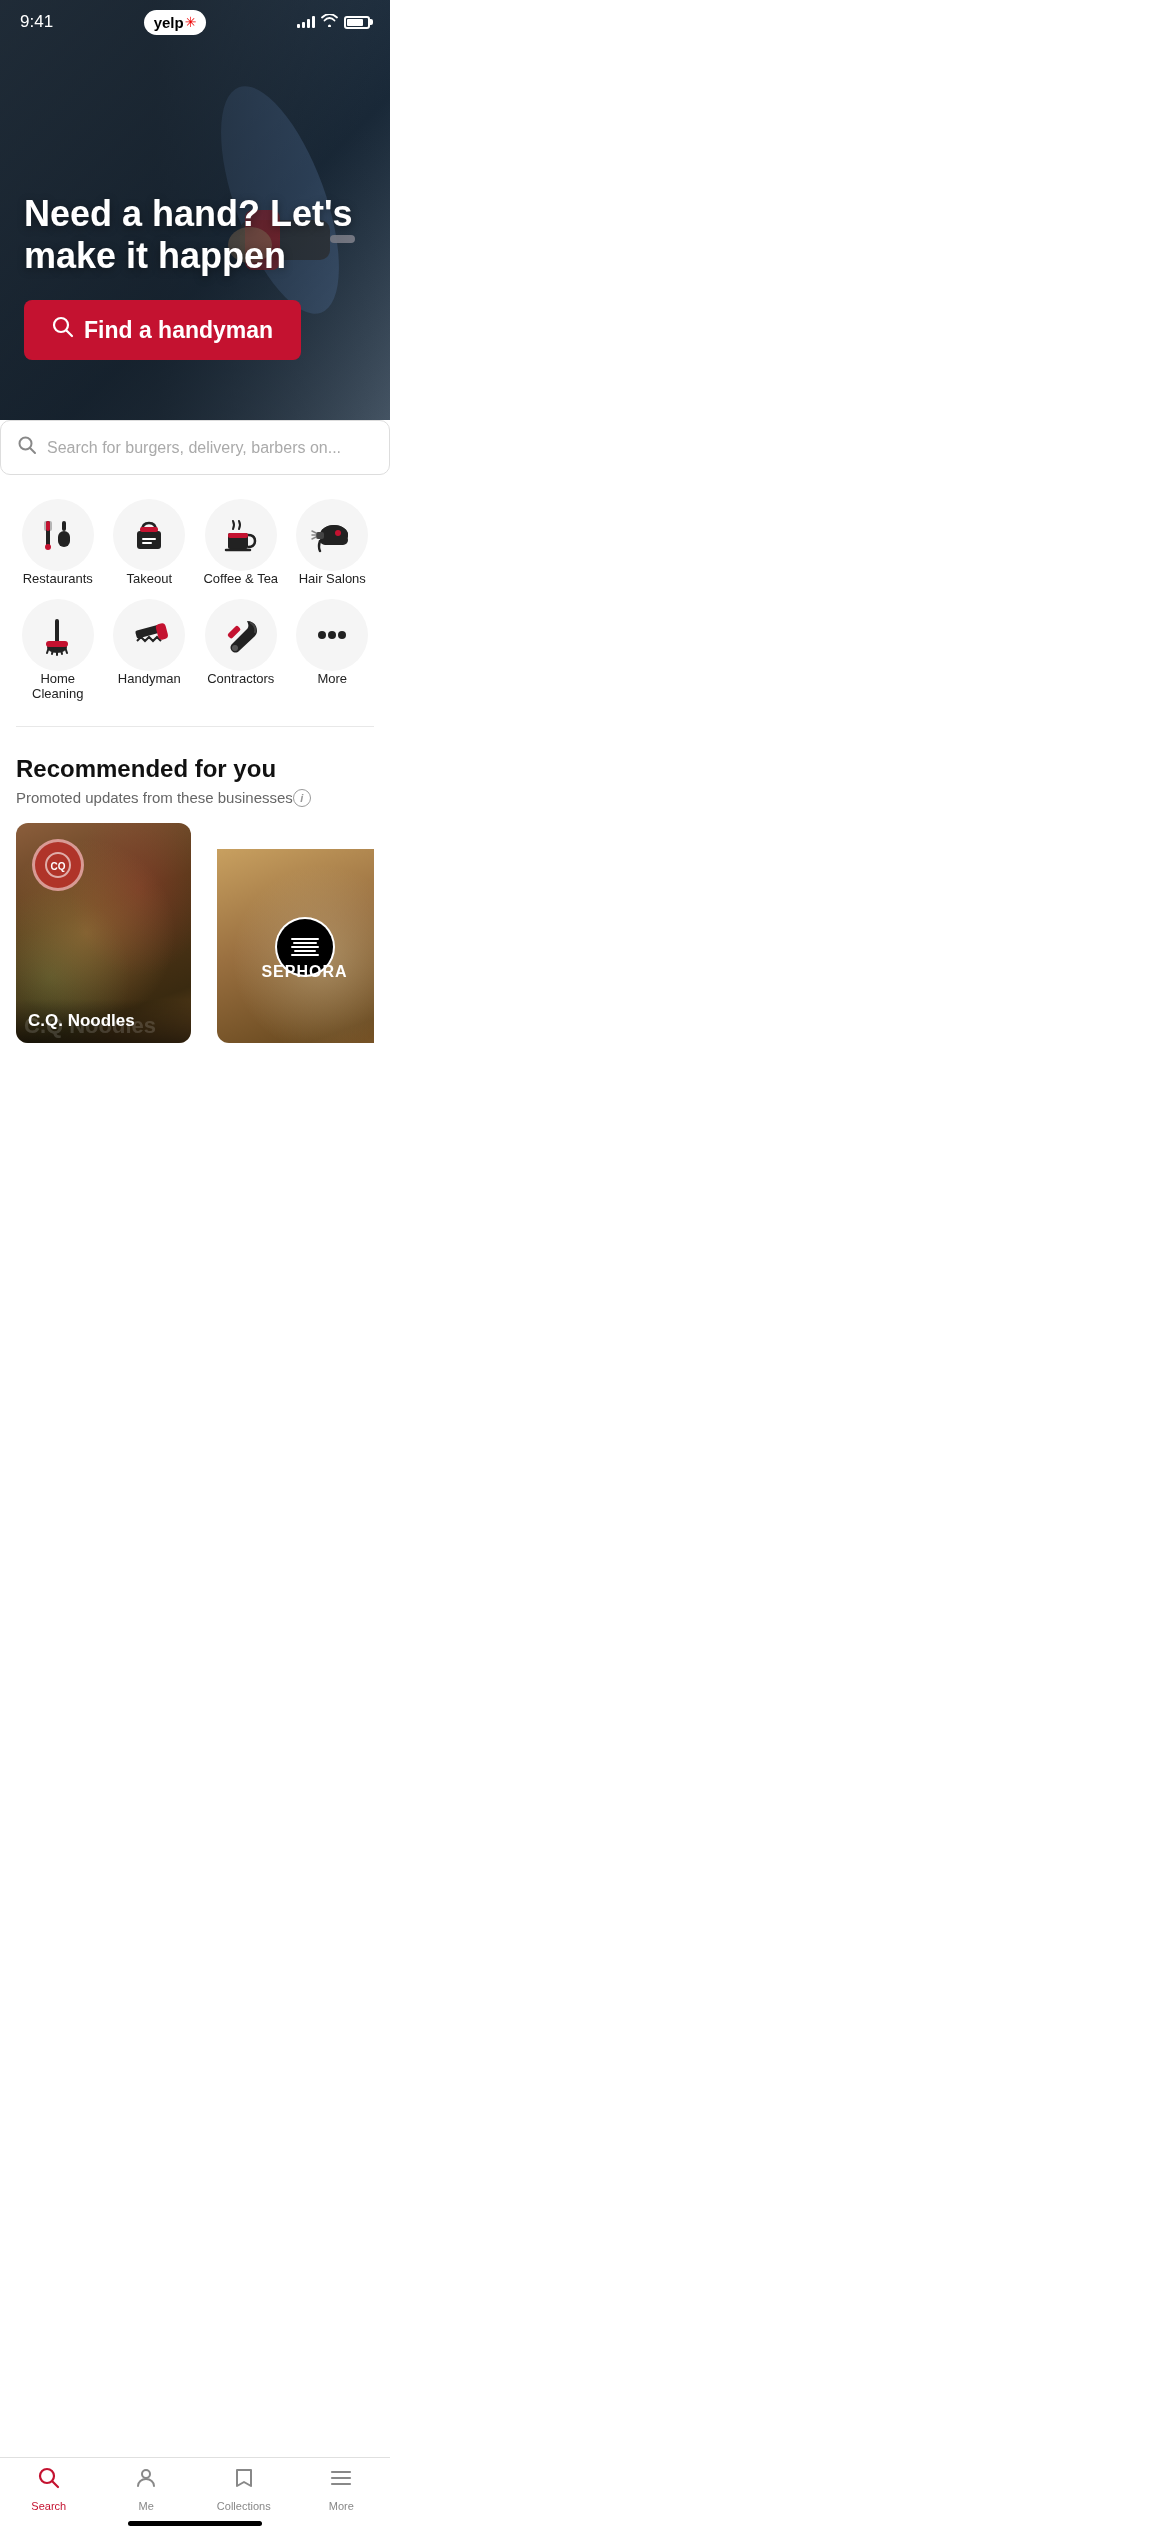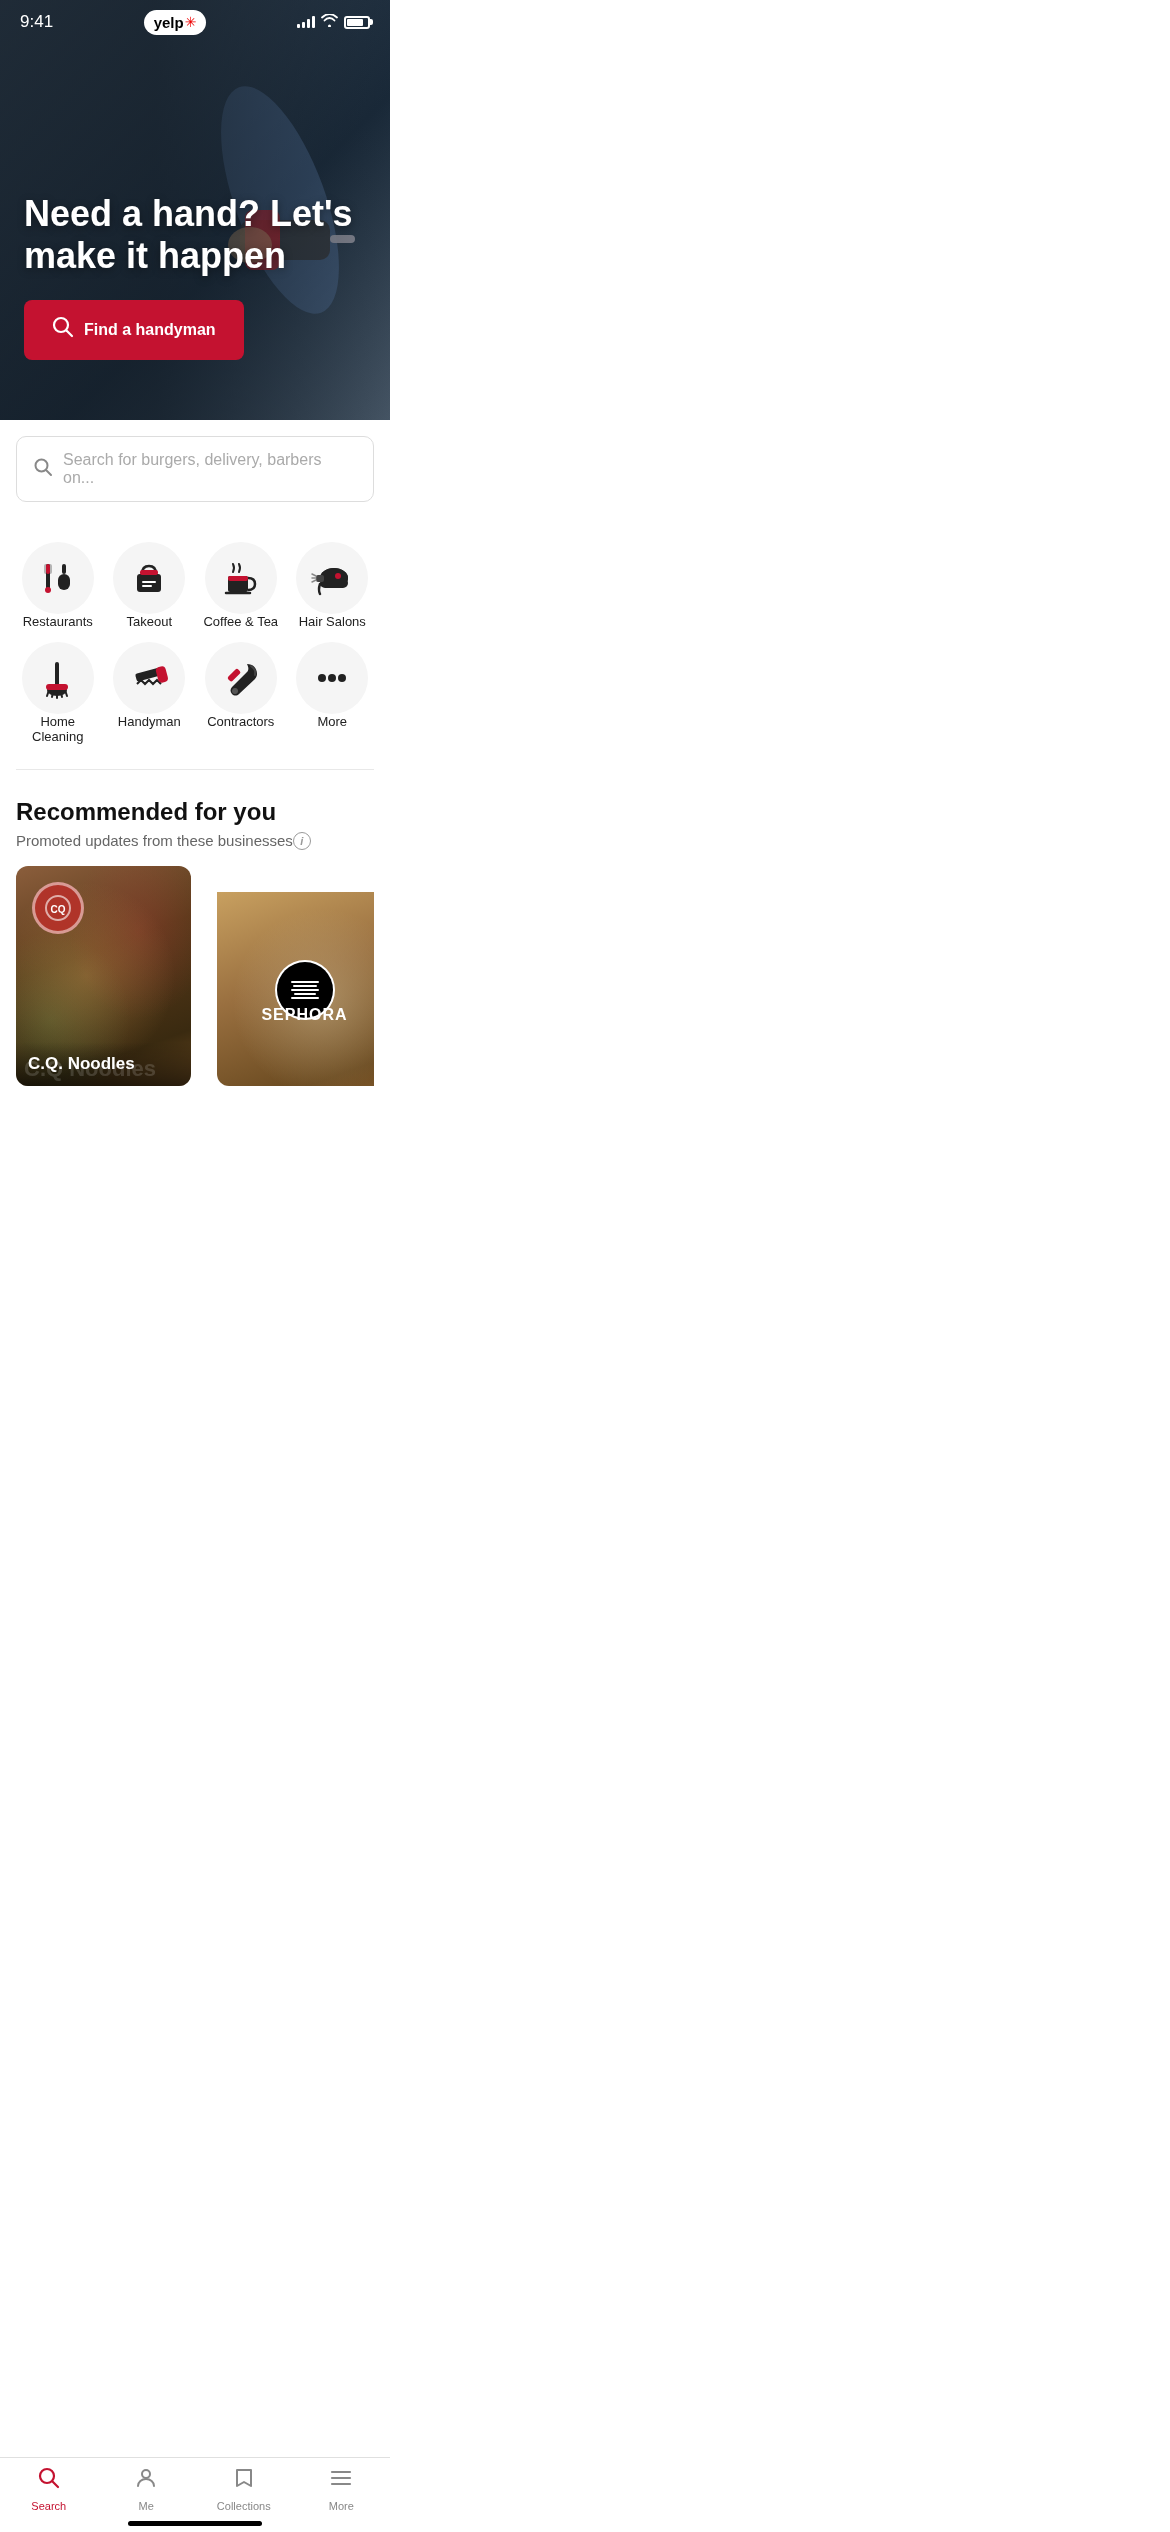--- a/index.html
+++ b/index.html
@@ -134,32 +134,31 @@
     }
     .hero-btn {
       display: inline-flex;
       align-items: center;
       gap: 10px;
       background: #c41230;
       color: #fff;
       border: none;
       border-radius: 8px;
       padding: 16px 28px;
-      font-size: 16px;
+      font-size: 23px;
       font-weight: 600;
       cursor: pointer;
     }
     .hero-btn .search-icon-white {
       font-size: 22px;
     }
 
     
     .search-section {
       background: #fff;
-      padding: 16px;
       box-shadow: 0 2px 8px rgba(0,0,0,0.1);
       margin: 0;
     }
     .search-bar {
       display: flex;
       align-items: center;
       gap: 10px;
       border: 1.5px solid #ddd;
       border-radius: 10px;
       padding: 14px 16px;

